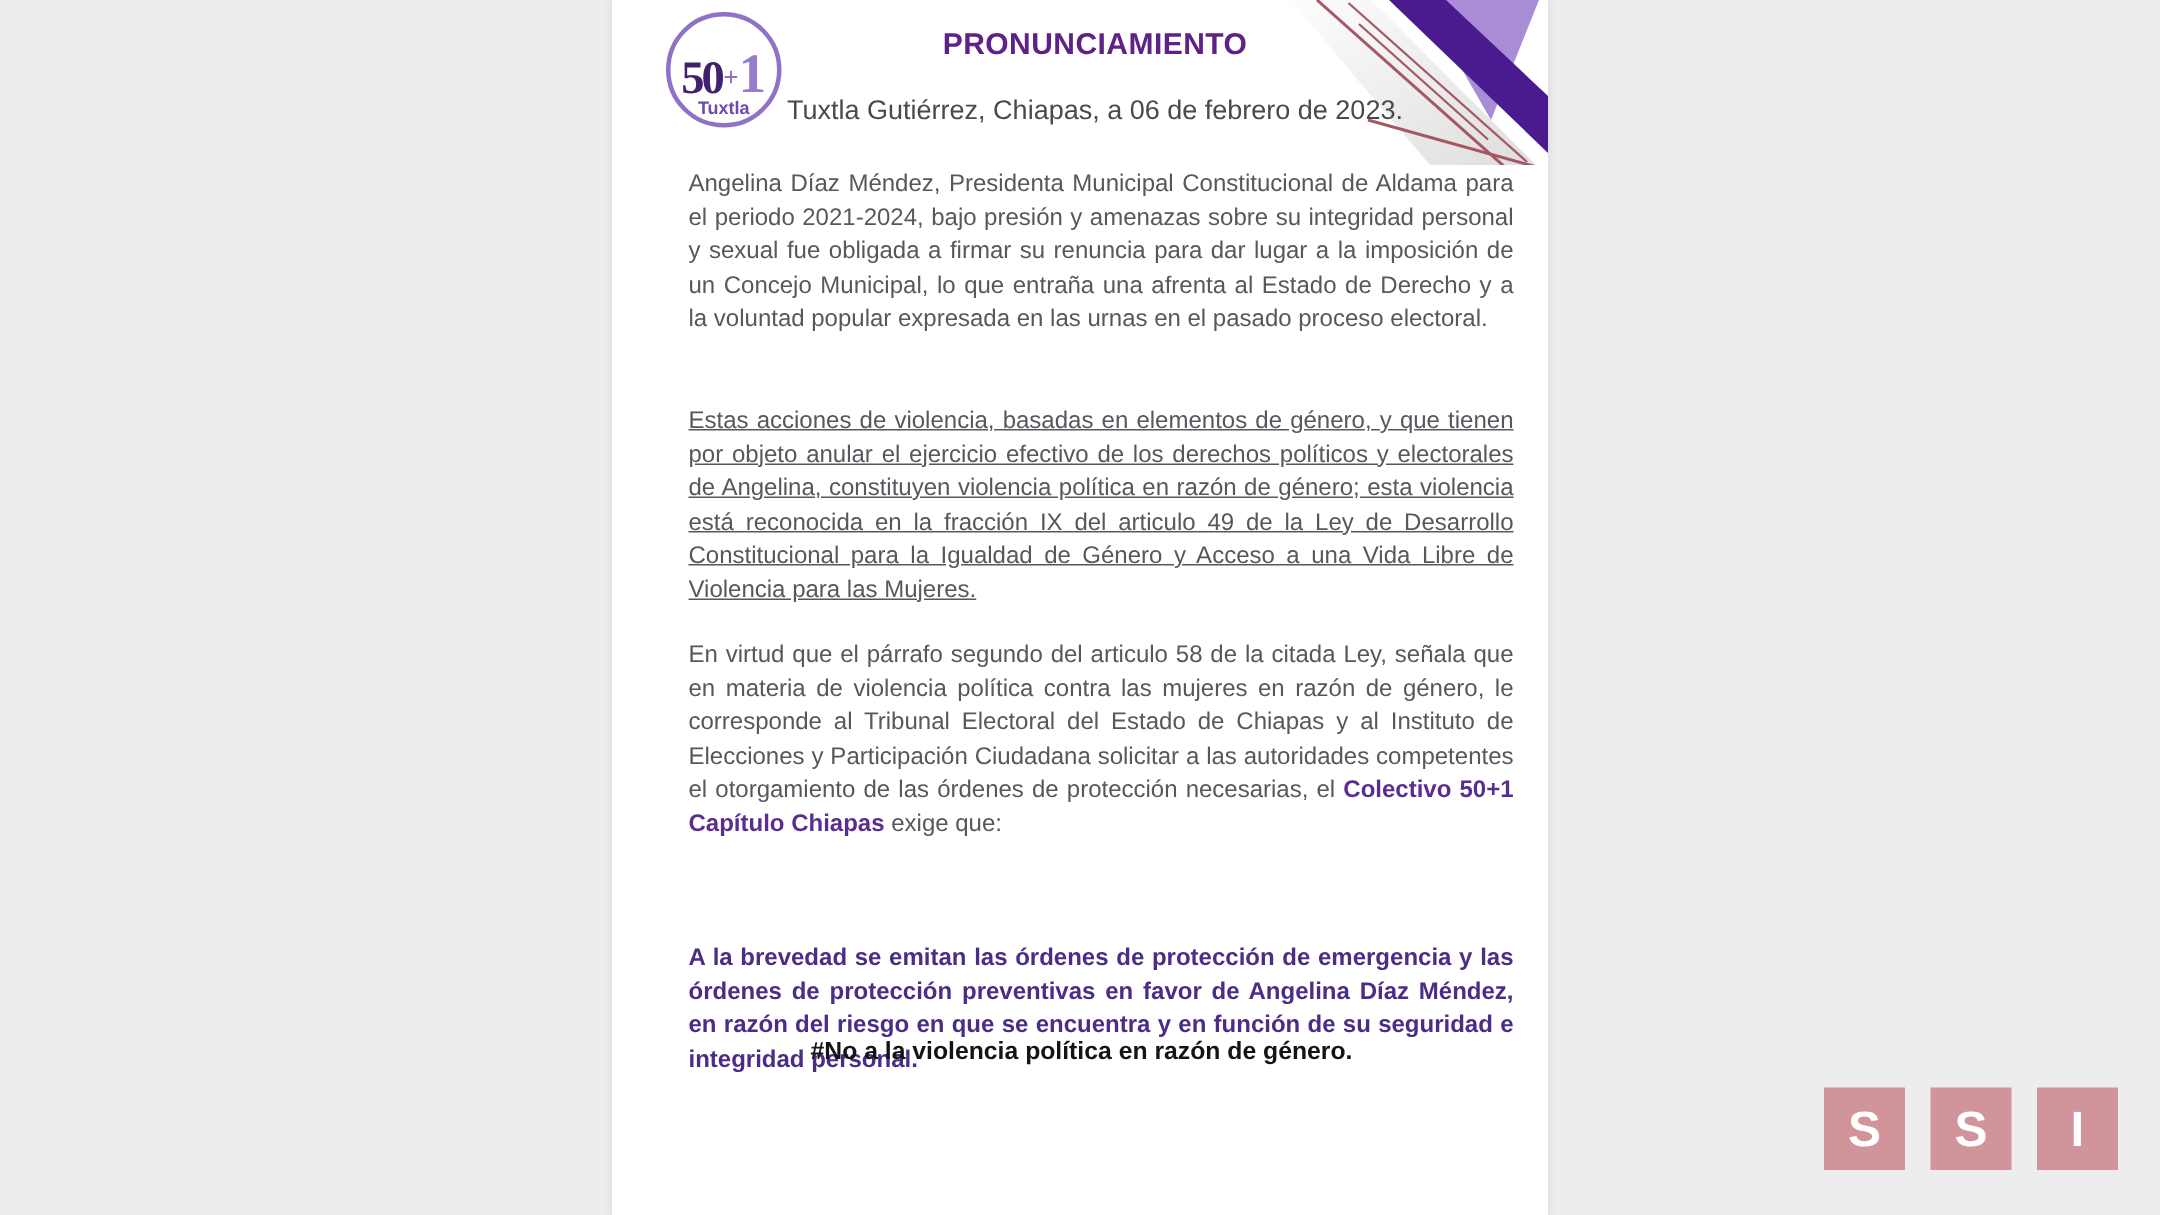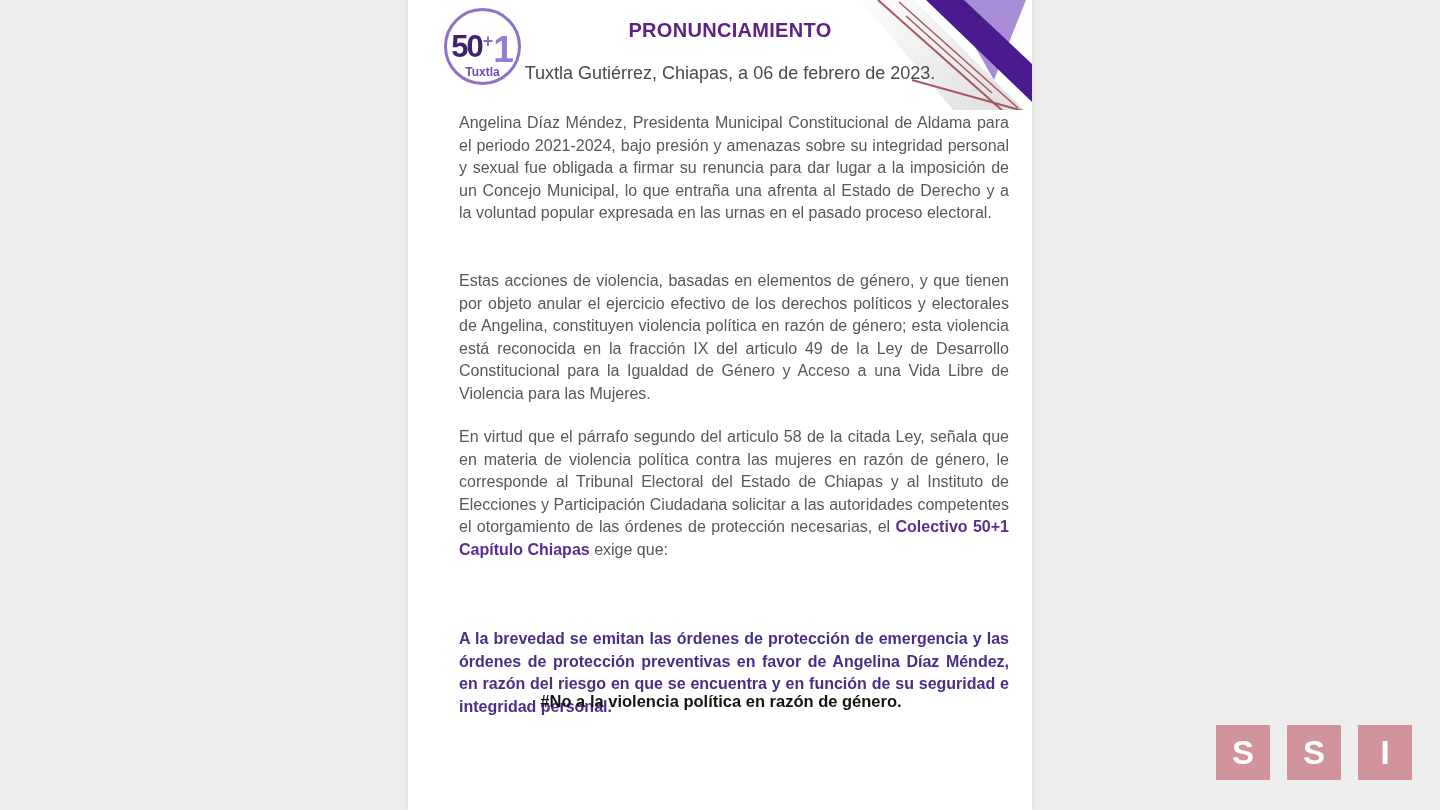--- a/index.html
+++ b/index.html
@@ -17,42 +17,42 @@
   }
   
   .ribbon { position:absolute; top:0; right:0; width:190px; height:110px; }
   
   .logo {
     position:absolute; left:36px; top:8px; width:77px; height:77px;
     border:3px solid #8f72c6; border-radius:50%;
     display:flex; flex-direction:column; align-items:center; justify-content:center;
     background:#ffffff;
   }
-  .logo-top { display:flex; align-items:flex-start; line-height:0.85; margin-top:20px; }
+  .logo-top { display:flex; align-items:flex-end; line-height:0.85; margin-top:20px;font-family:Liberation Serif, serif; }
   .logo-50  { font-size:31px; font-weight:800; color:#41216e; letter-spacing:-2px; }
   .logo-plus{ font-size:18px; font-weight:800; color:#8d6fc9; margin:0 0 6px 1px; }
   .logo-1   { font-size:37px; font-weight:800; color:#967bce; margin-left:0px; }
   .logo-region { font-size:12px; font-weight:700; color:#6b4bb0; margin-top:-1px; }
   
   .title {
     position:absolute; top:19px; left:80px; right:60px; text-align:center;
     font-size:20px; font-weight:800; color:#5e2286; letter-spacing:0.3px;
   }
   .dateline {
     position:absolute; top:63px; left:80px; right:60px; text-align:center;
     font-size:18px; color:#4a4a4c;
   }
   
   .para {
     position:absolute; left:51px; width:550px;
     font-size:16px; line-height:22.5px; color:#55585c;
     text-align:justify;
   }
   .p1 { top:112px; }
-  .p2 { top:270px; }
+  .p2 { top:270px;text-decoration:underline; }
   .p3 { top:426px; }
   .p4 { top:582px; font-weight:700; color:#4b2d87;margin-top:46px; }
   .inline-bold-purple { font-weight:700; color:#5c2d91; }
   .hashtag {
     position:absolute; left:38px; width:550px; text-align:center;
     font-size:16.5px; font-weight:800; color:#141414;
   }
   .h1 { top:692px; }
   .h2 { top:739px; }
   

